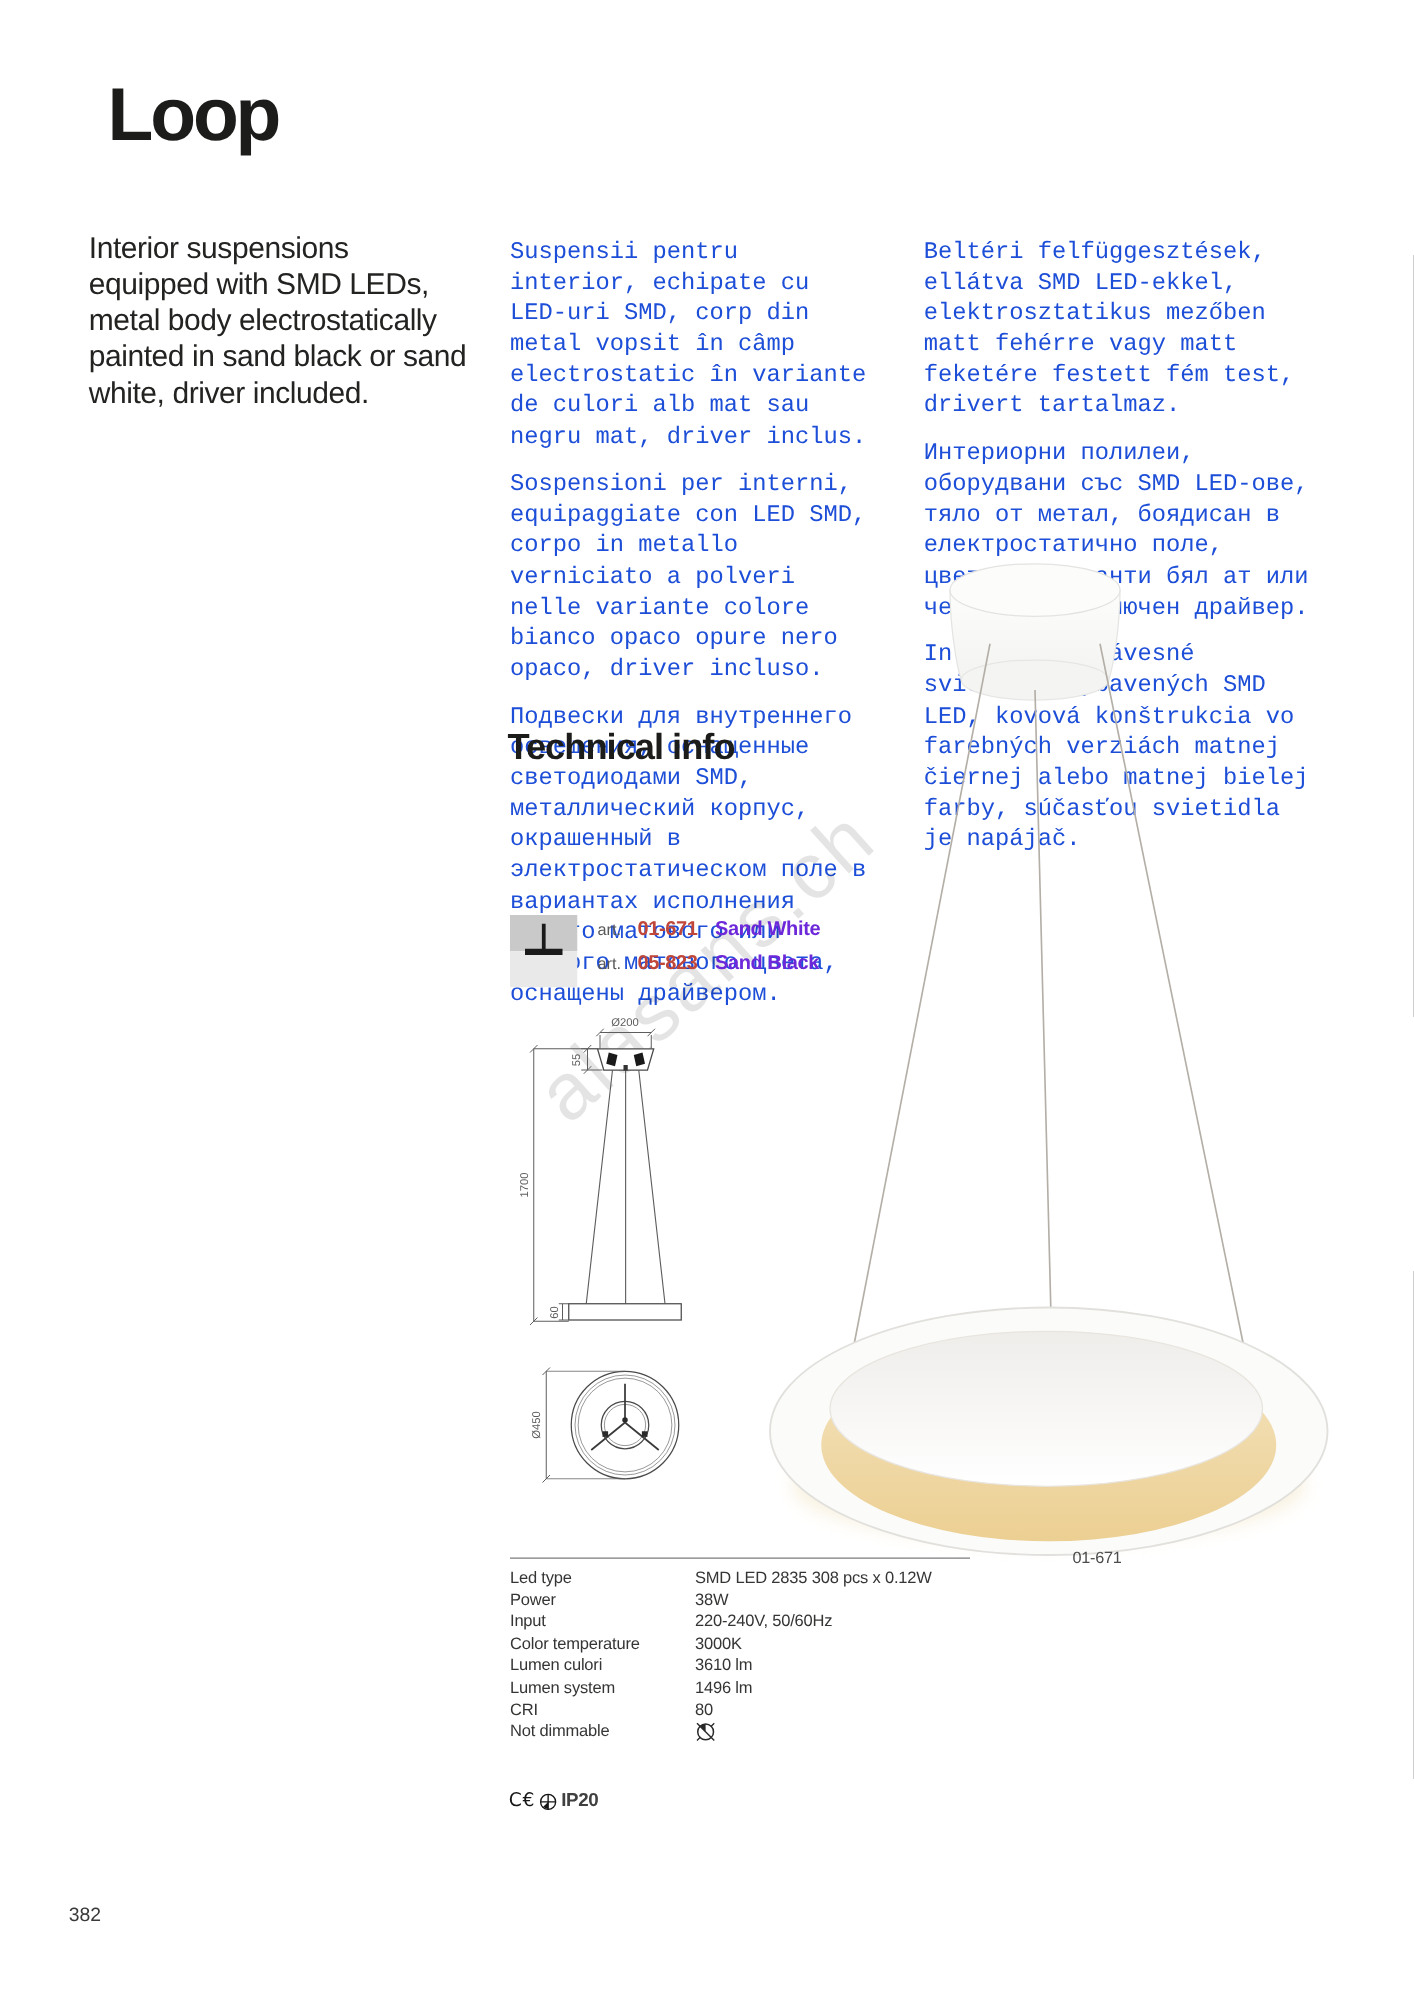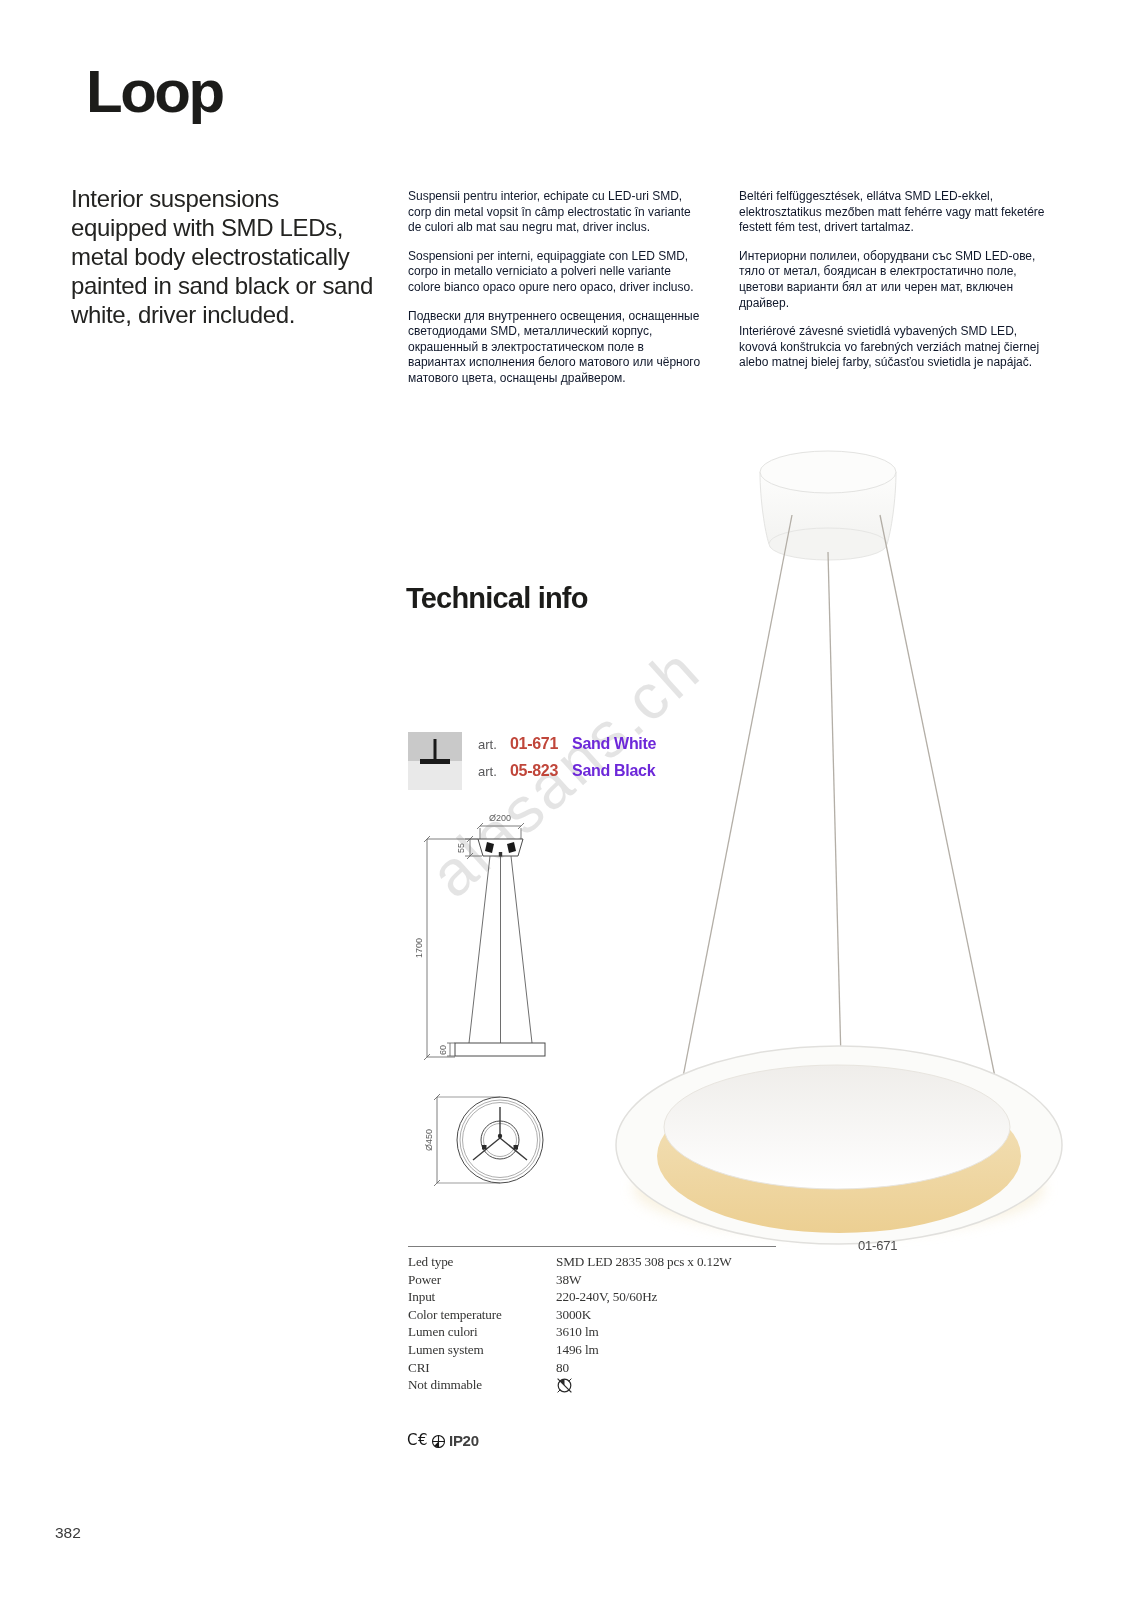--- a/index.html
+++ b/index.html
@@ -5,40 +5,40 @@
   html,body{margin:0;padding:0;background:#888;}
   .page{
     position:relative;width:1131px;height:1600px;background:#ffffff;
     margin:0 auto;overflow:hidden;
     font-family:"Liberation Sans",sans-serif;color:#1d1d1b;
   }
   .abs{position:absolute;}
   
   .title{left:70px;top:62px;font-size:60px;font-weight:800;letter-spacing:-2.5px;color:#1c1c1a;line-height:1;margin-left:16px;}
   .desc-en{left:71px;top:184px;width:308px;font-size:24px;font-weight:400;line-height:1.21;letter-spacing:-0.35px;color:#232321;}
-  .lang-col{font-size:12px;line-height:1.3;color:#0f172a;}
+  .lang-col{font-size:19px;line-height:1.3;color:#1d4ed8;font-family:Liberation Mono, monospace;}
   .lang-col p{margin:0 0 13px 0;}
   .col2{left:408px;top:189px;width:294px;}
   .col3{left:739px;top:189px;width:308px;}
   .tech-heading{left:406px;top:582px;font-size:29px;font-weight:800;letter-spacing:-0.8px;color:#1c1c1a;}
   
   .watermark{left:330px;top:735px;width:470px;text-align:center;
     transform:rotate(-42deg);font-size:64px;letter-spacing:3px;color:#000;opacity:0.10;
     pointer-events:none;white-space:nowrap;}
   
   .art-block{left:408px;top:732px;display:flex;align-items:flex-start;}
   .art-lines{margin-left:16px;padding-top:3px;}
   .art-row{display:flex;align-items:baseline;height:27px;}
   .art-prefix{font-size:13px;color:#58585a;width:32px;}
   .art-code{font-size:16px;font-weight:700;color:#c0463a;letter-spacing:-0.3px;}
   .art-finish{font-size:16px;font-weight:700;color:#6d28d9;margin-left:14px;letter-spacing:-0.3px;}
   
   .photo-caption{left:858px;top:1238px;font-size:13px;color:#4c4c4c;letter-spacing:-0.2px;}
   
-  .specs{left:408px;top:1246px;width:368px;border-top:1px solid #7d7d7d;padding-top:7px;font-family:Liberation Serif, serif;}
+  .specs{left:408px;top:1246px;width:368px;border-top:1px solid #7d7d7d;padding-top:7px;}
   .spec-row{display:flex;align-items:flex-start;height:17.6px;font-size:13.2px;color:#353534;letter-spacing:-0.15px;}
   .spec-label{width:148px;flex:none;}
   .spec-value{flex:1;}
   
   .marks{left:407px;top:1431px;display:flex;align-items:center;gap:3px;}
   .ce-text{font-family:"DejaVu Sans",sans-serif;font-size:15px;font-weight:500;letter-spacing:0.5px;color:#161616;}
   .ip-text{font-size:15px;font-weight:800;letter-spacing:-0.3px;color:#404040;}
   .page-num{left:55px;top:1524px;font-size:15.5px;color:#3a3a3a;}
   svg{display:block;}
   .dim-text{font-size:9px;fill:#5d5d5d;font-family:"Liberation Sans",sans-serif;}

